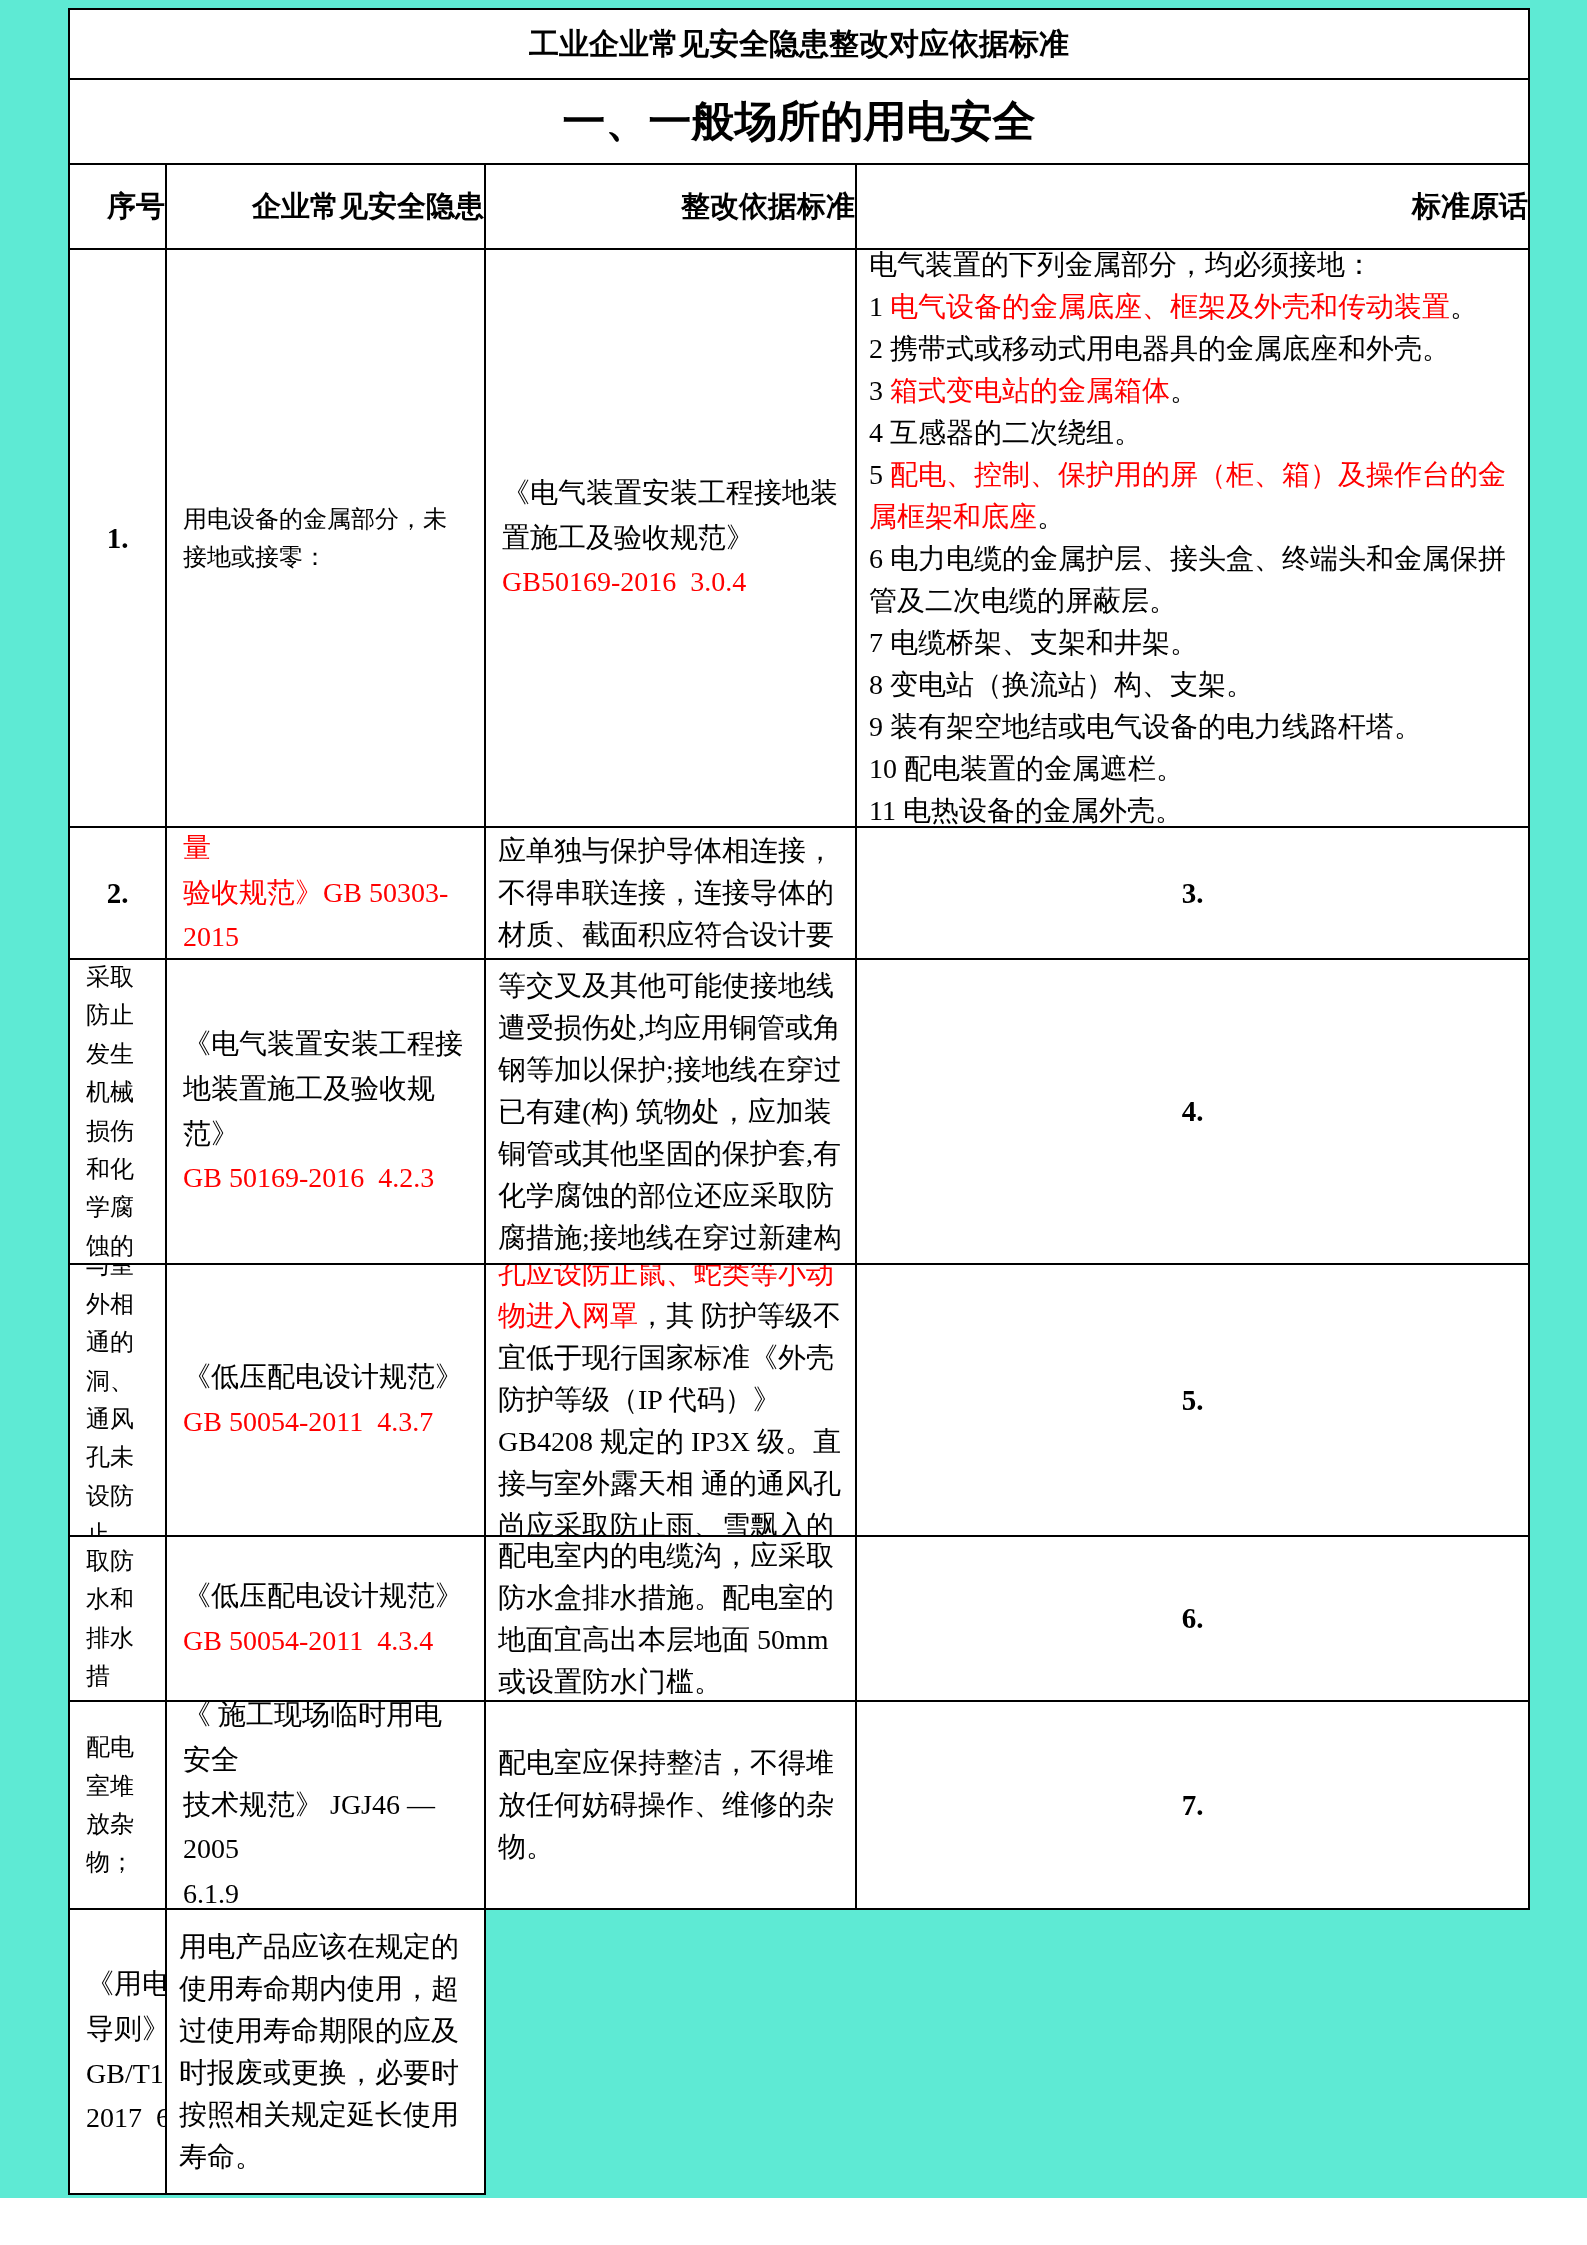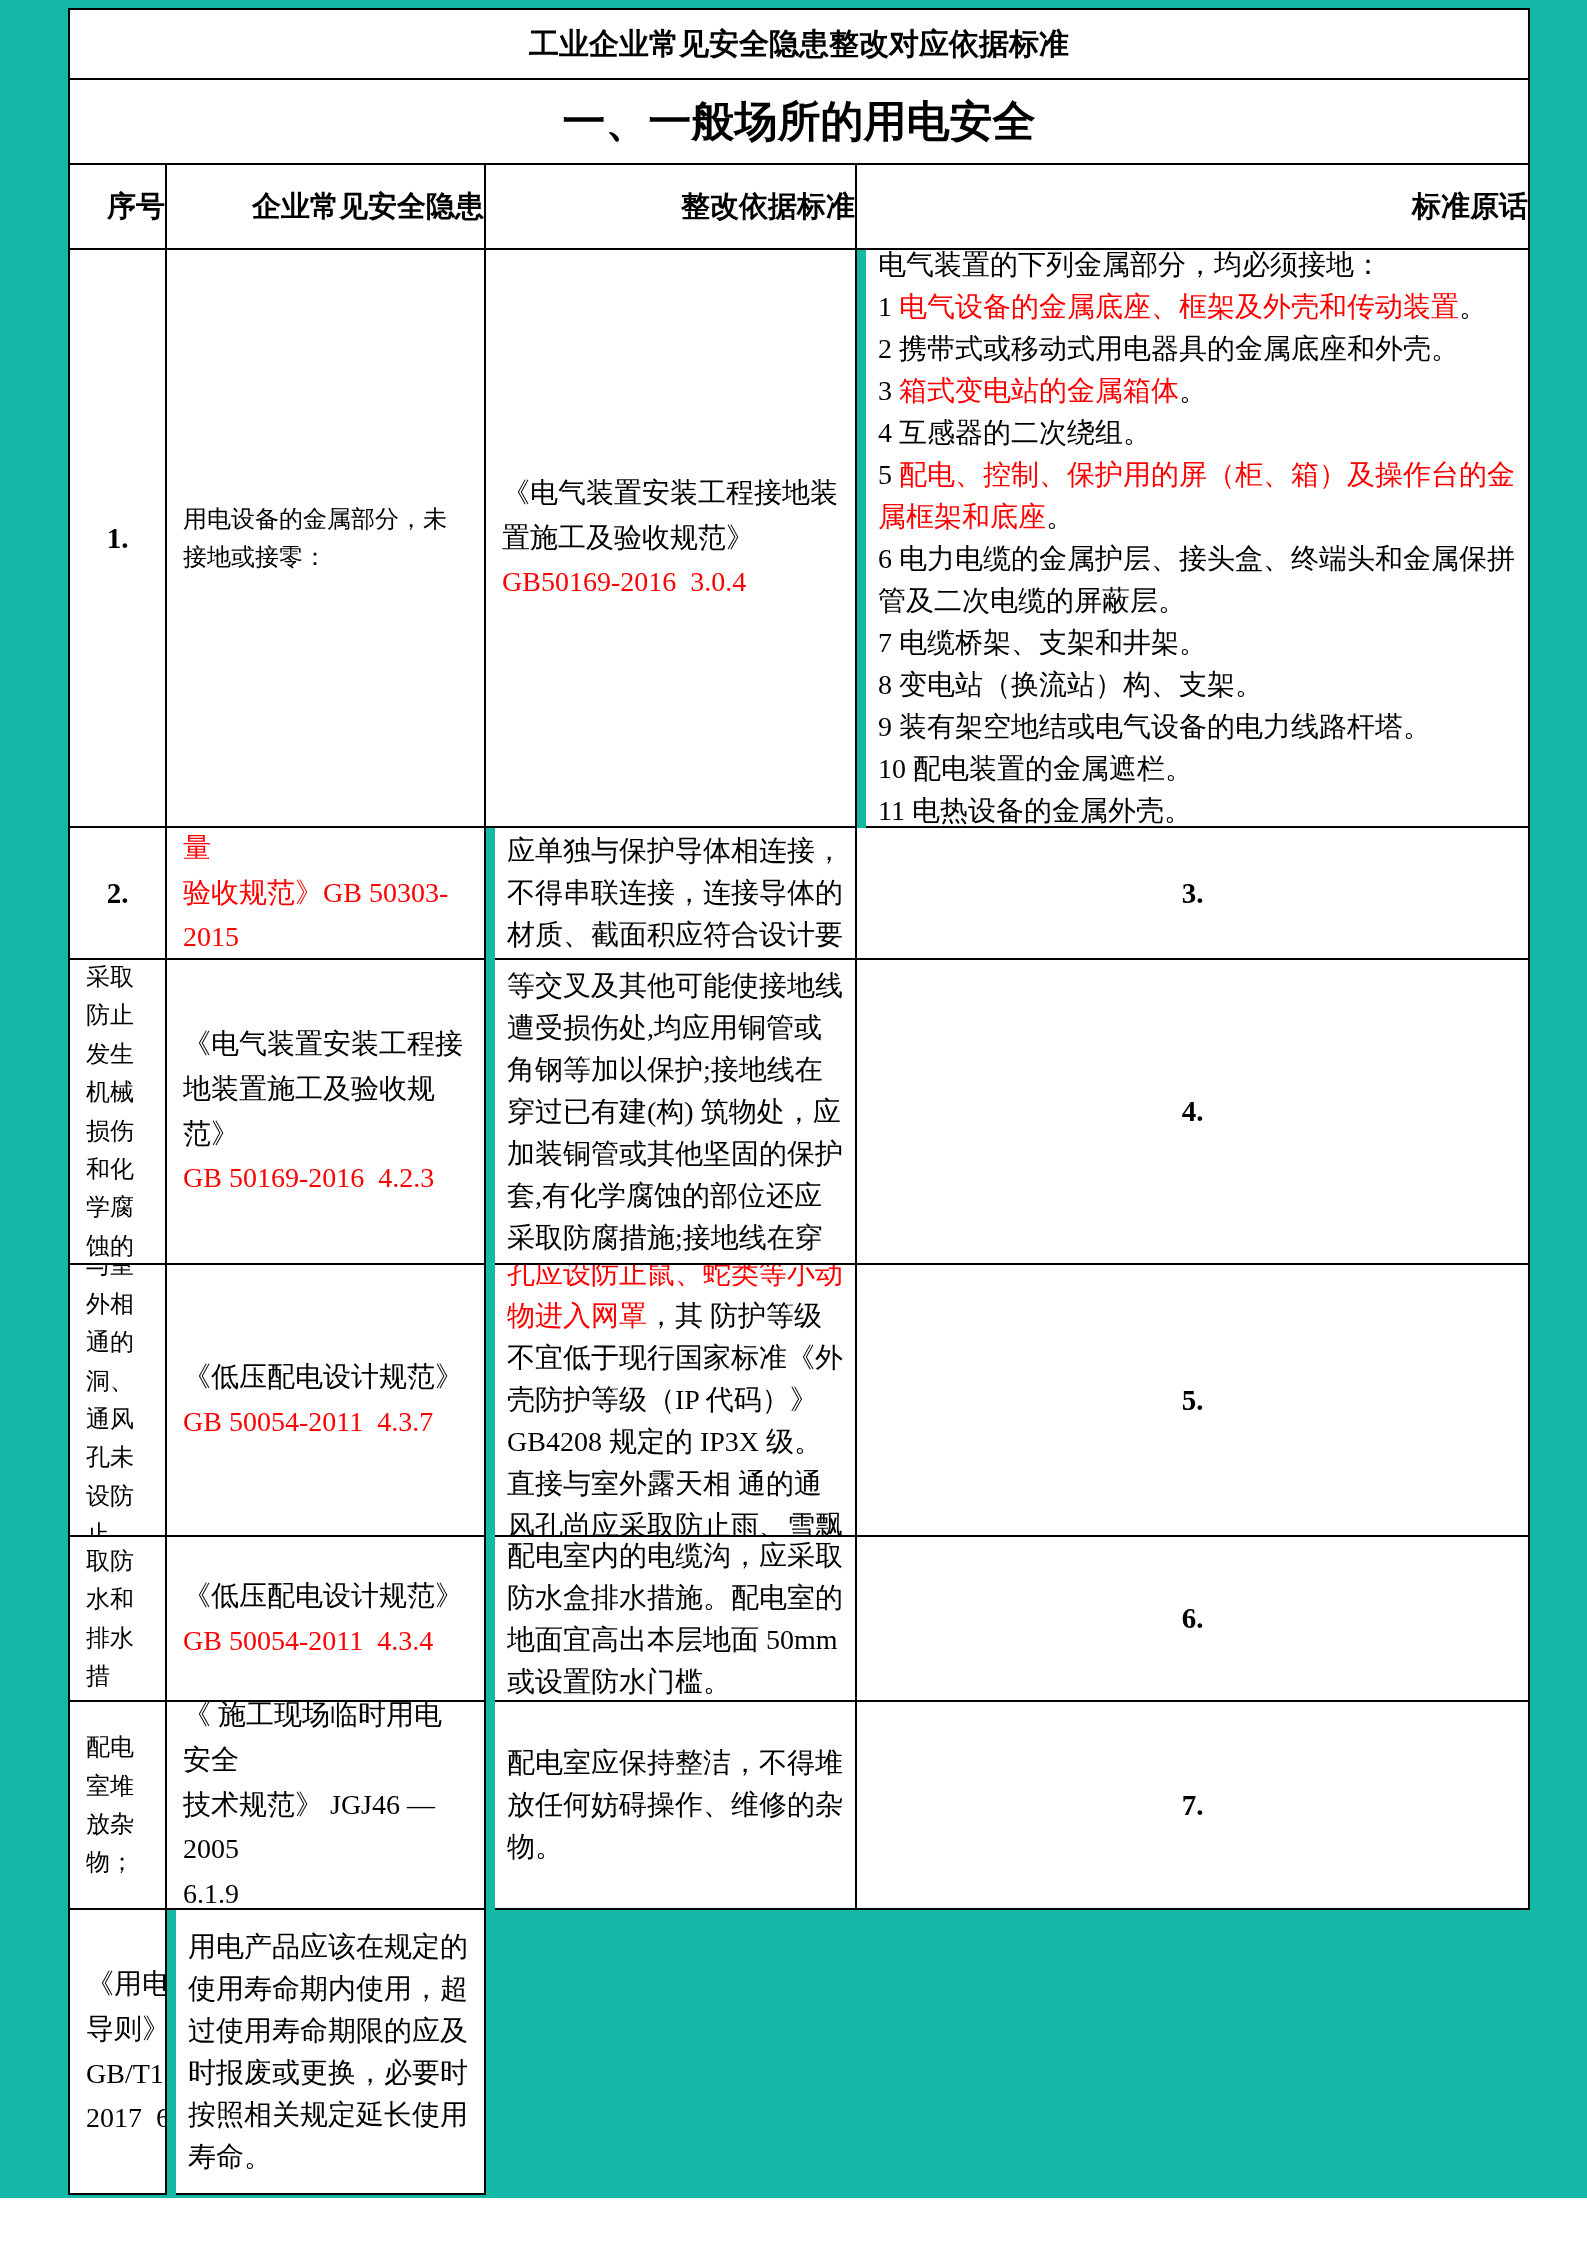--- a/index.html
+++ b/index.html
@@ -1,17 +1,17 @@
 <!DOCTYPE html>
 <html><head>
 <meta charset="utf-8">
 <style>
   html,body { margin:0; padding:0; background:#ffffff; }
   .page {
-    position:relative; width:1587px; height:2198px; background:#14b8a6;
+    position:relative; width:1587px; height:2198px; background:#5eead4;
     font-family:"Liberation Serif","DejaVu Serif",serif; color:#000000;
   }
   .table {
     position:absolute; left:68px; top:8px; width:1460px;
     display:grid;
     grid-template-columns:97px 319px 371px 673px;
     grid-template-rows:70px 85px 85px 578px 132px 305px 272px 165px 208px 285px;
     border-top:2px solid #000; border-left:2px solid #000;
   }
   .cell {
@@ -20,21 +20,21 @@
     background:#fff;
   }
   .txt { white-space:pre-wrap; }
   .span4 { grid-column:1 / 5; justify-content:center; }
   .title-cell  { font-weight:bold; font-size:30px; }
   .section-cell{ font-weight:bold; font-size:43px; }
   .header-cell { font-weight:bold; font-size:29px; justify-content:flex-end; text-align:center; }
   .no-cell     { justify-content:center; font-weight:bold; font-size:29px; }
   .hazard-cell { padding:10px 16px; font-size:24px; line-height:1.6; }
   .basis-cell  { padding:16px 16px; font-size:28px; line-height:1.6; }
-  .quote-cell  { padding:14px 12px;  font-size:28px; line-height:1.5;margin-left:9px; }
+  .quote-cell  { padding:14px 12px;  font-size:28px; line-height:1.5; }
   .red { color:#FF0000; }
 </style>
 </head>
 <body>
 
 <div class="page">
   <div class="table">
     <div class="cell span4 title-cell">
       <div class="txt">工业企业常见安全隐患整改对应依据标准</div>
     </div>

